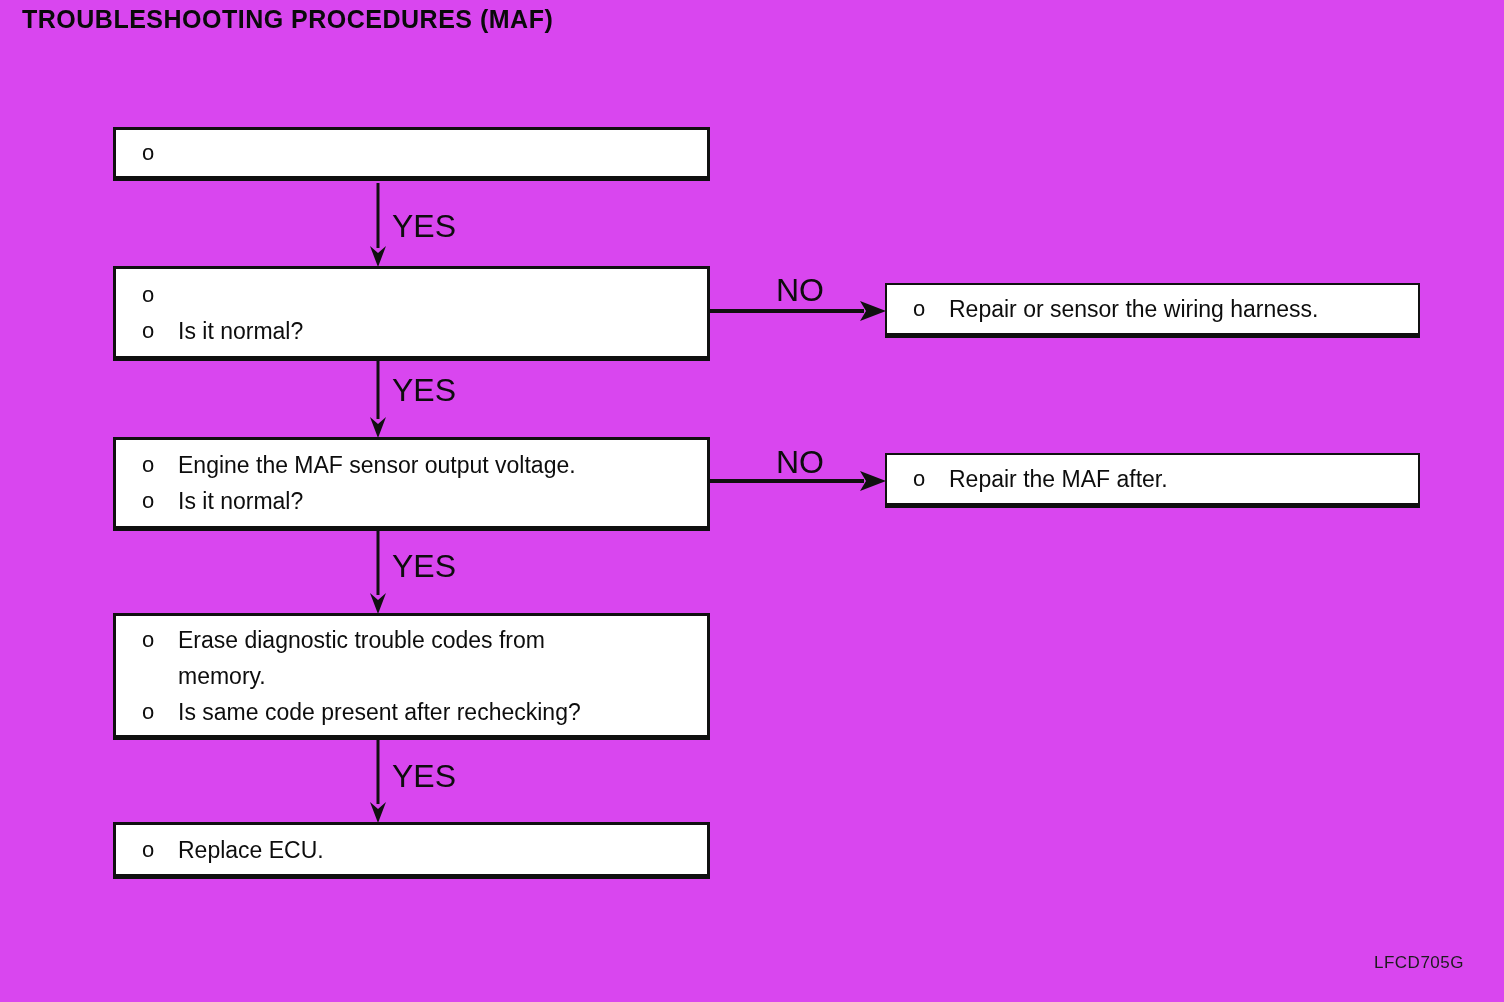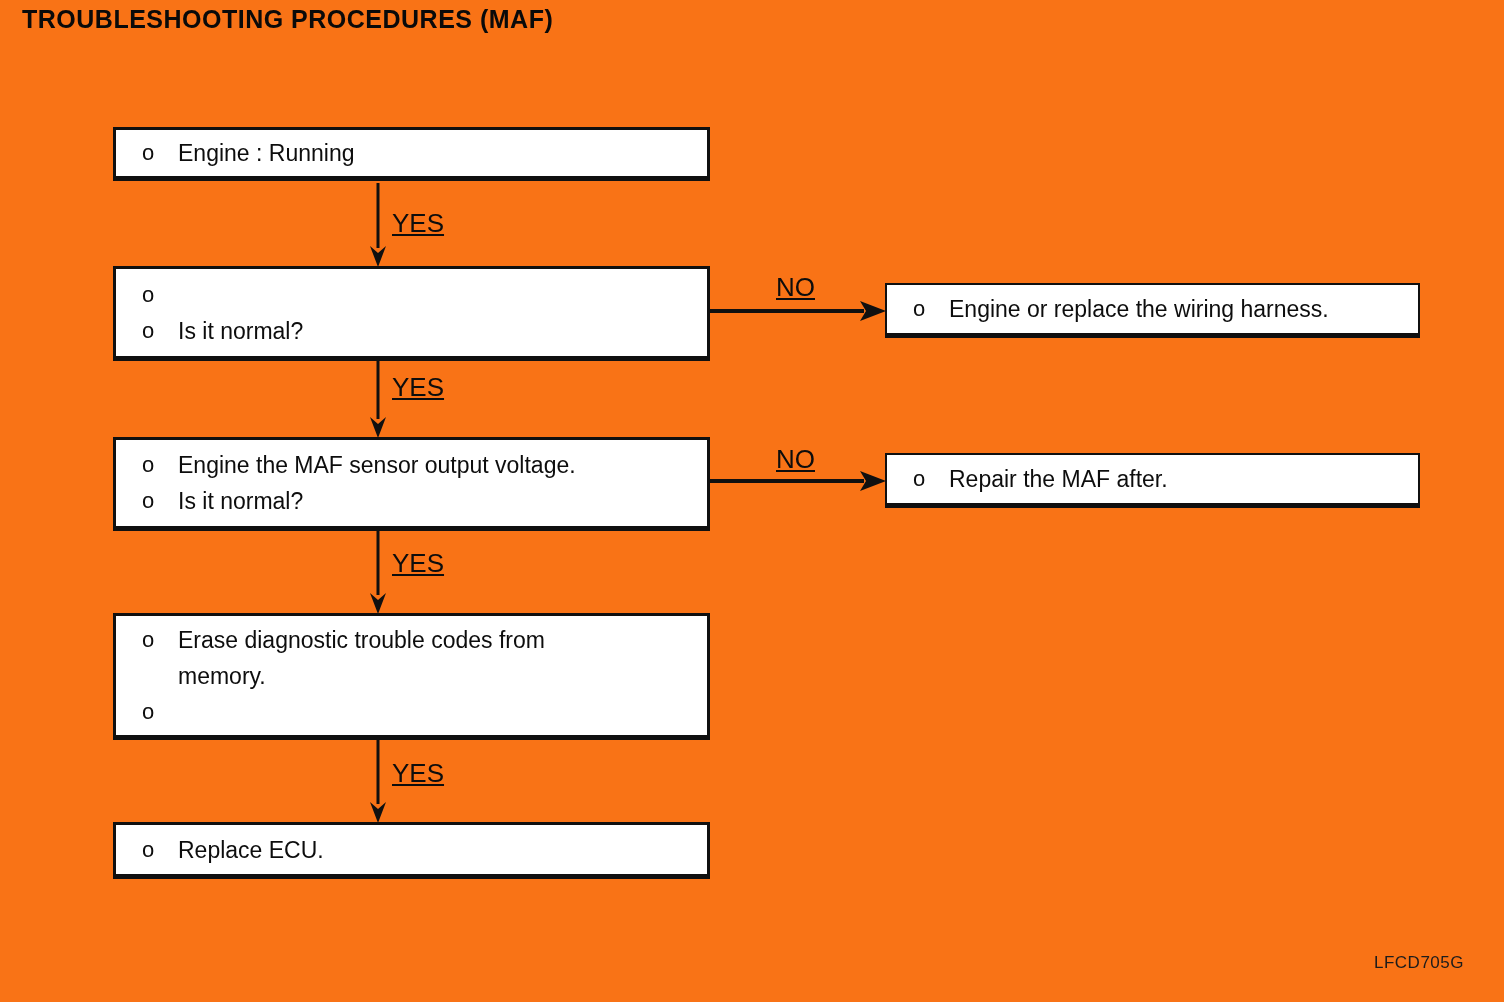--- a/index.html
+++ b/index.html
@@ -4,21 +4,21 @@
 <style>
   html, body {
     margin: 0;
     padding: 0;
     background: #ffffff;
   }
   .page {
     position: relative;
     width: 1504px;
     height: 1002px;
-    background: #f97316;
+    background: #d946ef;
     font-family: "Liberation Sans", "DejaVu Sans", sans-serif;
     color: #0d0d0d;
     overflow: hidden;
   }
   .title {
     position: absolute;
     left: 22px;
     top: 5px;
     font-size: 25px;
     font-weight: bold;
@@ -54,24 +54,23 @@
   }
   .bullet {
     flex: 0 0 36px;
     font-size: 22px;
   }
   .item-text {
     white-space: pre-line;
   }
   .edge-label {
     position: absolute;
-    font-size: 26px;
+    font-size: 32px;
     color: #0d0d0d;
     white-space: nowrap;
-    text-decoration: underline;
   }
   .arrows {
     position: absolute;
     left: 0;
     top: 0;
     pointer-events: none;
   }
   .footer-code {
     position: absolute;
     left: 1374px;
@@ -84,21 +83,20 @@
 </head>
 <body>
 
 <div class="page">
 
   <div class="title">TROUBLESHOOTING PROCEDURES (MAF)</div>
 
   <div class="flowbox main" style="top:127px; height:54px;">
     <div class="item">
       <span class="bullet">o</span>
-      <span class="item-text">Engine : Running</span>
     </div>
   </div>
 
   <div class="flowbox main" style="top:266px; height:95px;">
     <div class="item">
       <span class="bullet">o</span>
     </div>
     <div class="item">
       <span class="bullet">o</span>
       <span class="item-text">Is it normal?</span>
@@ -117,34 +115,35 @@
   </div>
 
   <div class="flowbox main" style="top:613px; height:127px;">
     <div class="item">
       <span class="bullet">o</span>
       <span class="item-text">Erase diagnostic trouble codes from
 memory.</span>
     </div>
     <div class="item">
       <span class="bullet">o</span>
+      <span class="item-text">Is same code present after rechecking?</span>
     </div>
   </div>
 
   <div class="flowbox main" style="top:822px; height:57px;">
     <div class="item">
       <span class="bullet">o</span>
       <span class="item-text">Replace ECU.</span>
     </div>
   </div>
 
   <div class="flowbox branch" style="top:283px; height:55px;">
     <div class="item">
       <span class="bullet">o</span>
-      <span class="item-text">Engine or replace the wiring harness.</span>
+      <span class="item-text">Repair or sensor the wiring harness.</span>
     </div>
   </div>
 
   <div class="flowbox branch" style="top:453px; height:55px;">
     <div class="item">
       <span class="bullet">o</span>
       <span class="item-text">Repair the MAF after.</span>
     </div>
   </div>
 

